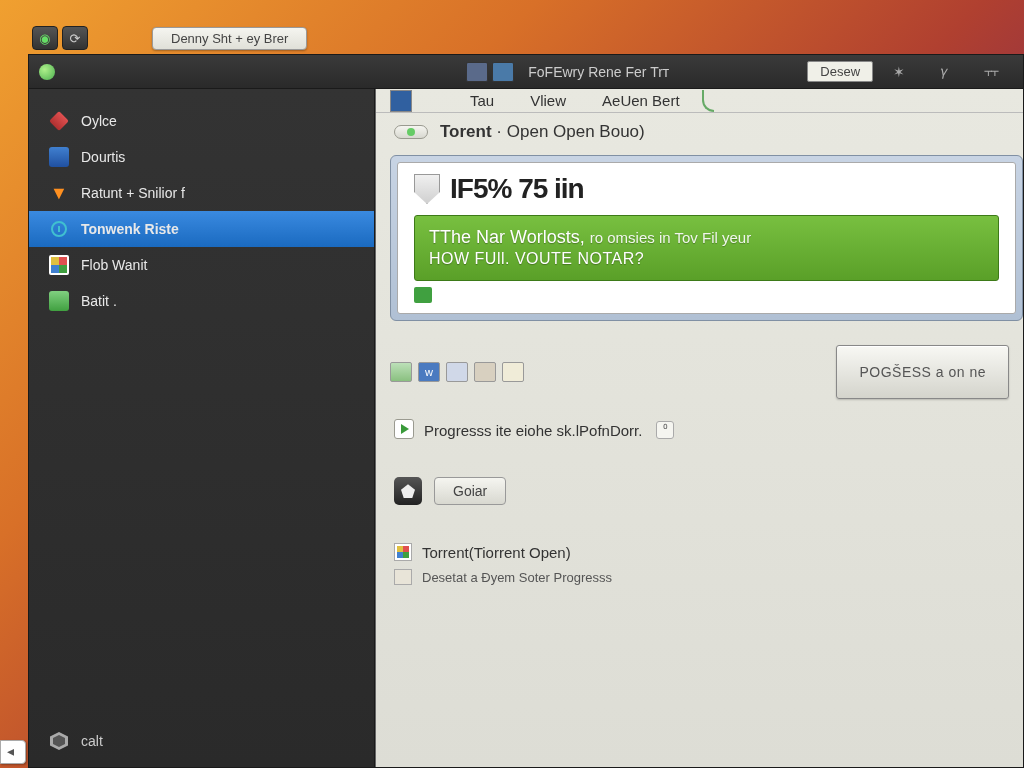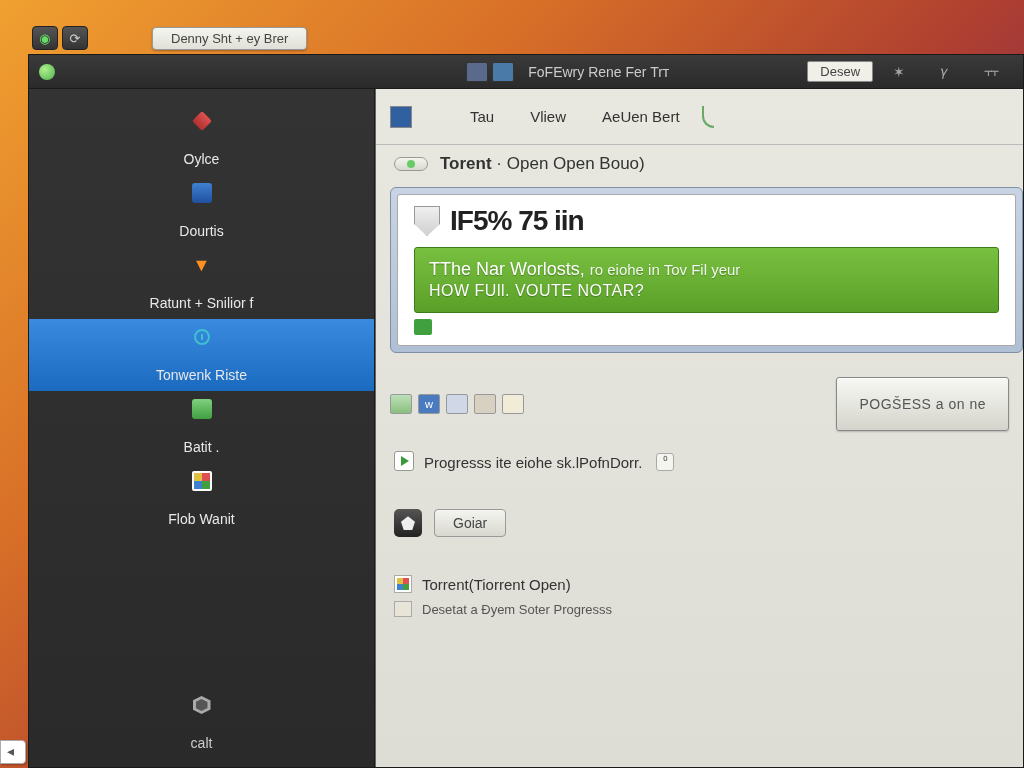--- a/index.html
+++ b/index.html
@@ -23,39 +23,39 @@
 .tb-toolbar { margin-left:auto; display:flex; align-items:center; gap:4px;justify-content:flex-end; }
 .tb-ico { width:22px; height:20px; background:#5a6a8a; border:1px solid #333; border-radius:2px; }
 .tb-ico.b2 { background:#4a7aa8; }
 .tb-text { color:#ccc; font-size:14px; padding:0 10px; }
 .tb-field { background:#f0f0e8; border:1px solid #888; border-radius:2px; padding:2px 12px; font-size:13px; color:#444; }
 .tb-glyph { color:#aaa; font-size:14px; padding:0 16px; }
 
 
 .body { flex:1; display:flex; }
 .sidebar { width:346px; background:linear-gradient(#333,#2a2a2a); border-right:1px solid #1a1a1a; display:flex; flex-direction:column; padding:14px 0 8px; position:relative; }
-.side-item { display:flex; align-items:center; gap:20px; padding:8px 20px; color:#e8e8e8; font-size:14px; cursor:pointer;flex-direction:column; }
-.side-item.selected { background:linear-gradient(#3a8ae0,#1a6ac0); font-weight:400; }
+.side-item { display:flex; align-items:center; gap:12px; padding:8px 20px; color:#e8e8e8; font-size:14px; cursor:pointer; }
+.side-item.selected { background:linear-gradient(#3a8ae0,#1a6ac0); font-weight:700; }
 .side-ico { width:20px; height:20px; display:flex; align-items:center; justify-content:center; font-size:14px; }
 .ico-red { background:linear-gradient(#e05050,#b03030); border-radius:3px; transform:rotate(45deg) scale(.7); }
 .ico-blue { background:linear-gradient(#4080d0,#2050a0); border-radius:3px; }
 .ico-orange { color:#ff9020; font-size:18px; }
 .ico-teal { width:16px;height:16px;border:2px solid #40c0d0;border-radius:50%; position:relative; }
 .ico-teal::after{content:"";position:absolute;top:3px;left:5px;width:2px;height:6px;background:#40c0d0;}
 .ico-green { background:linear-gradient(#80d080,#40a040); border-radius:3px; }
 .ico-win { background:#fff; border-radius:2px; position:relative; }
 .ico-win::before{content:"";position:absolute;inset:2px;background:conic-gradient(#e05050 0 90deg,#40a040 0 180deg,#4080d0 0 270deg,#e0c040 0); }
 .side-footer { margin-top:auto; }
 .side-item.footer { color:#ccc;text-align:center; }
 .ico-hex { width:18px;height:18px;background:#aaa;clip-path:polygon(50% 0,100% 25%,100% 75%,50% 100%,0 75%,0 25%); position:relative;}
 .ico-hex::after{content:"";position:absolute;inset:3px;background:#555;clip-path:inherit;}
 
 
 .content { flex:1; background:linear-gradient(#e8e8e0,#ddddd5); display:flex; flex-direction:column; border-left:1px solid #666; }
-.menubar { height:56px; display:flex; align-items:center; padding:0 14px; gap:0; border-bottom:1px solid #bbb; }
+.menubar { height:24px; display:flex; align-items:center; padding:0 14px; gap:0; border-bottom:1px solid #bbb; }
 .menu-ico { width:22px;height:22px; background:#3060a0; border:1px solid #888; margin-right:40px; }
 .menu-item { padding:0 18px; color:#333; font-size:15px; cursor:pointer; }
 .menu-arrow { width:12px;height:22px;border-left:2px solid #6a6;border-bottom:2px solid #6a6; border-radius:0 0 0 30px; margin-left:4px;}
 
 .subbar { height:38px; display:flex; align-items:center; padding:0 18px; gap:12px; }
 .pill { background:linear-gradient(#f5f5f0,#d8d8d0); border:1px solid #9a9a90; border-radius:12px; padding:2px 12px; display:flex; align-items:center; gap:6px; font-size:13px; color:#555;}
 .pill .dot{width:8px;height:8px;background:#6c6;border-radius:50%;}
 .sub-title { font-size:17px; color:#333; }
 .sub-title b { font-weight:700; }
 
@@ -137,26 +137,26 @@
         <span class="side-ico ico-orange">▼</span>
         <span>Ratunt + Snilior f</span>
       </div>
       <div class="side-item selected">
         <span class="side-ico">
             <span class="ico-teal"></span>
           </span>
         <span>Tonwenk Riste</span>
       </div>
       <div class="side-item">
+        <span class="side-ico ico-win"></span>
+        <span>Flob Wanit</span>
+      </div>
+      <div class="side-item">
         <span class="side-ico ico-green"></span>
         <span>Batit .</span>
-      </div>
-      <div class="side-item">
-        <span class="side-ico ico-win"></span>
-        <span>Flob Wanit</span>
       </div>
       <div class="side-footer">
         <div class="side-item footer">
           <span class="side-ico">
               <span class="ico-hex"></span>
             </span>
           <span>calt</span>
         </div>
       </div>
     </div>
@@ -179,21 +179,21 @@
         </div>
       </div>
 
       <div class="panel-wrap">
         <div class="panel">
           <div class="panel-top">
             <div class="shield"></div>
             <div class="pct">IF5% 75 iin</div>
           </div>
           <div class="banner">
-            <div><span>TThe Nar Worlosts,</span> <span style="font-size:15px;opacity:.9">ro eiohe in Tov Fil yeur</span></div>
+            <div><span>TThe Nar Worlosts,</span> <span style="font-size:15px;opacity:.9">ro omsies in Tov Fil yeur</span></div>
             <div class="l2">HOW FUll. VOUTE NOTAR?</div>
           </div>
           <div class="panel-foot"><span class="mini-ico"></span></div>
         </div>
       </div>
 
       <div class="row2">
         <div class="tool-ico ti1"></div>
         <div class="tool-ico ti2">w</div>
         <div class="tool-ico ti3"></div>

